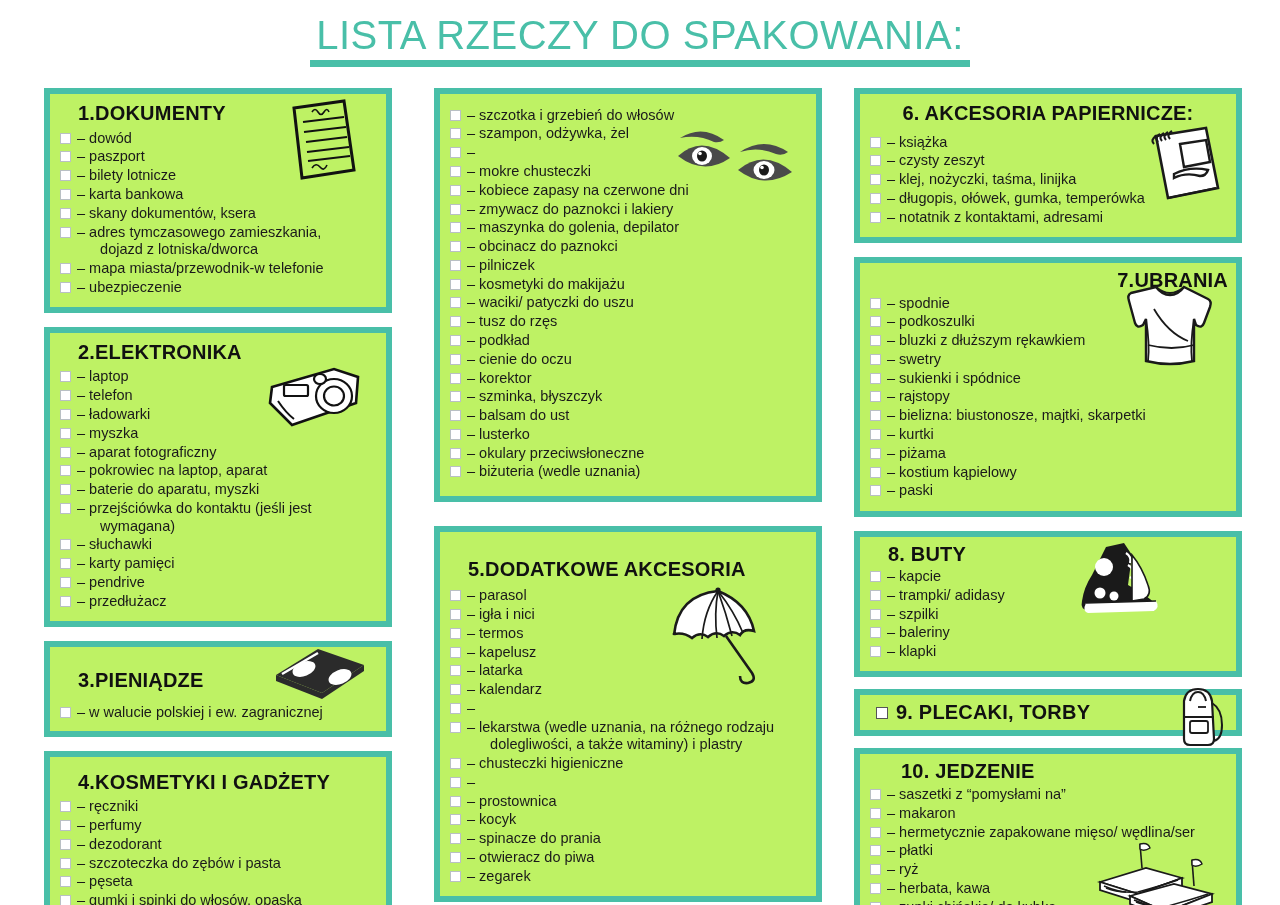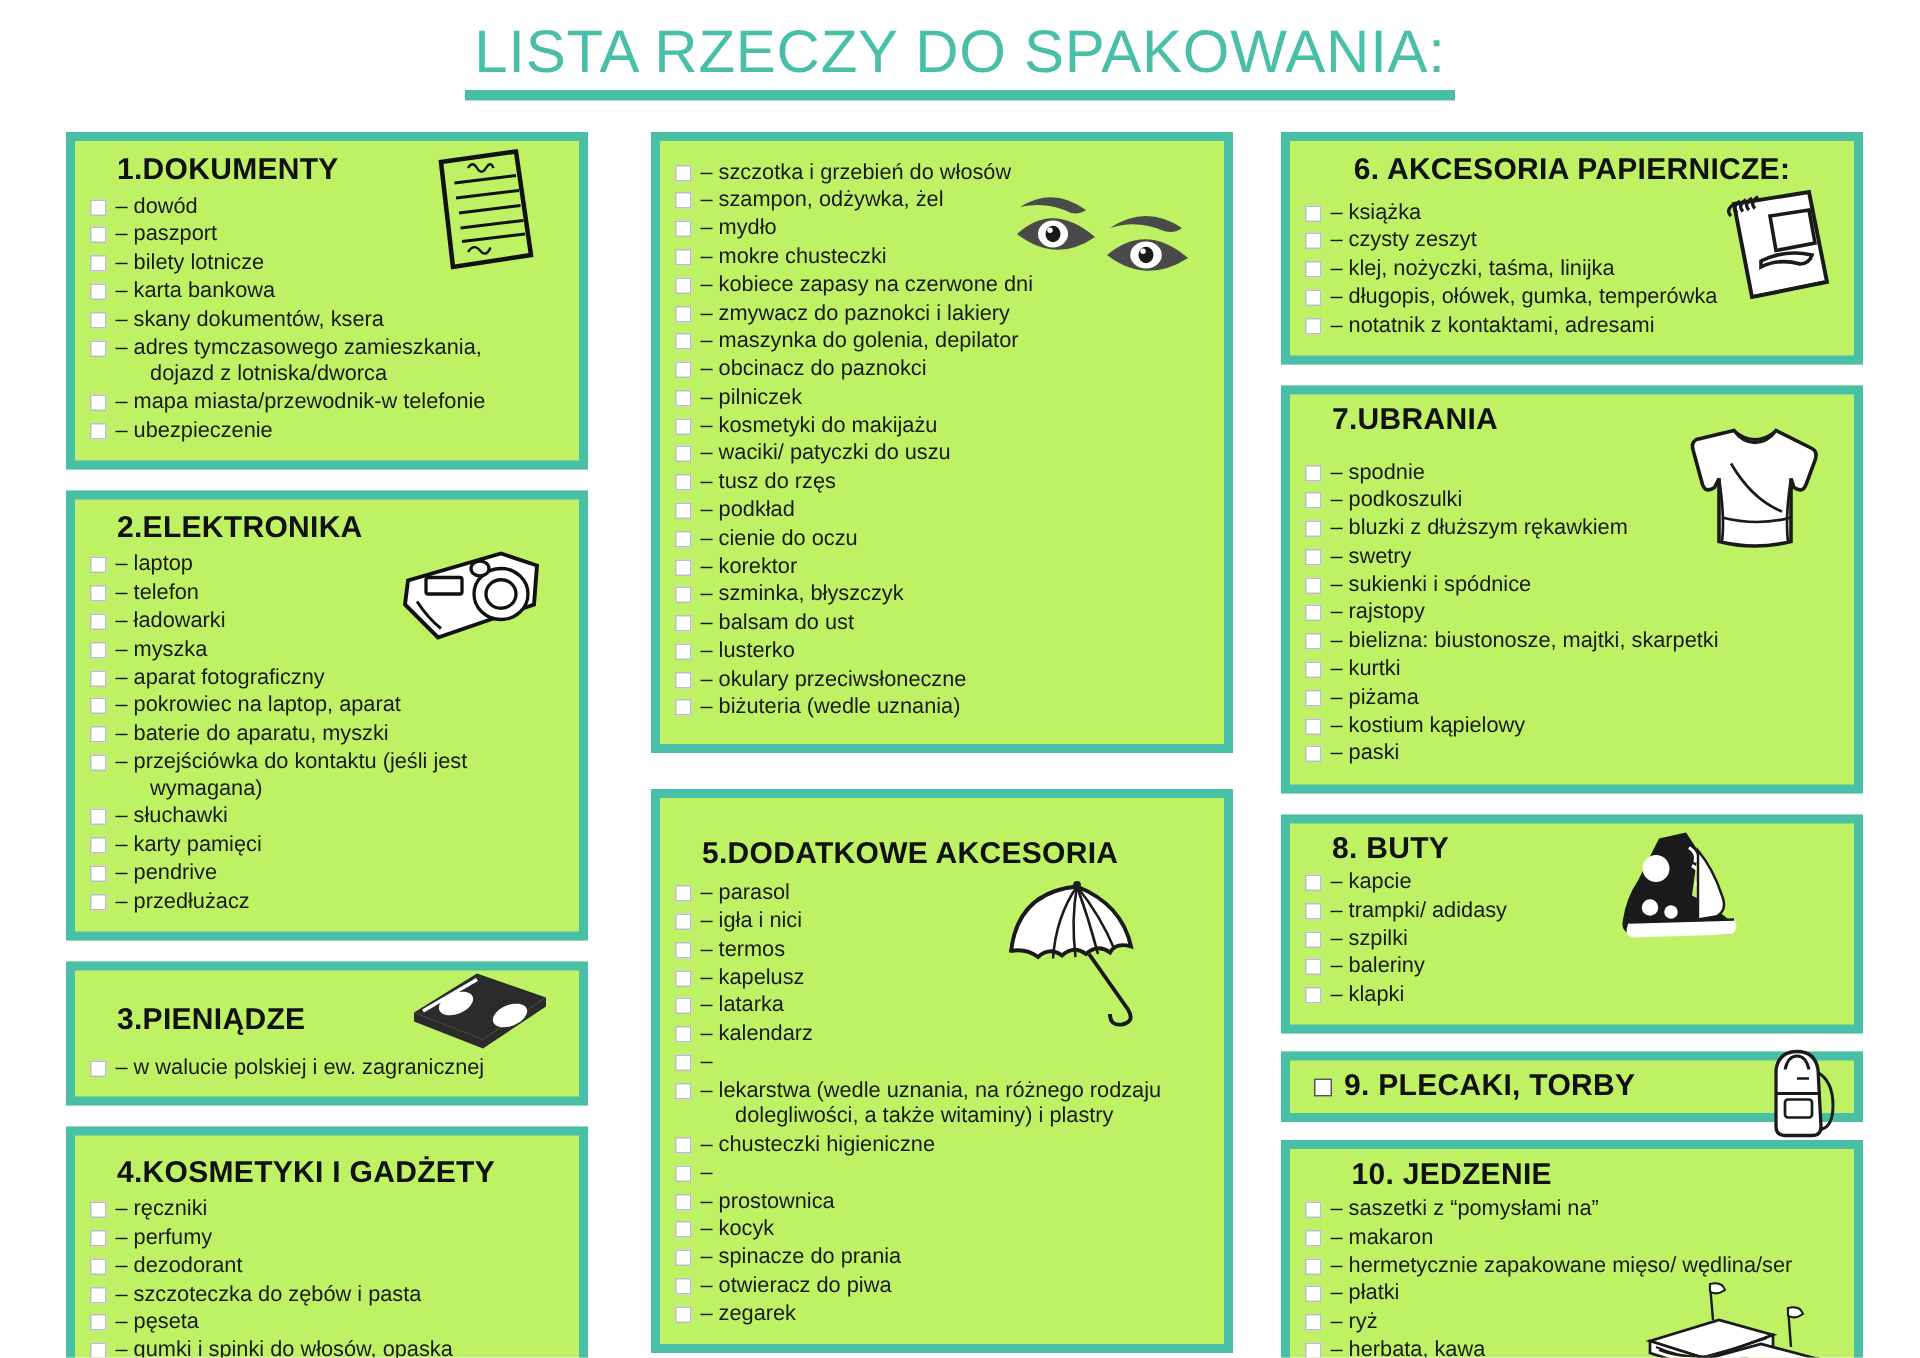--- a/index.html
+++ b/index.html
@@ -373,21 +373,20 @@
             <span class="txt">szczotka i grzebień do włosów</span>
           </li>
         <li>
             <span class="cbox"></span>
             <span class="dash">–</span>
             <span class="txt">szampon, odżywka, żel</span>
           </li>
         <li>
             <span class="cbox"></span>
             <span class="dash">–</span>
-            <span class="txt">mydło</span>
           </li>
         <li>
             <span class="cbox"></span>
             <span class="dash">–</span>
             <span class="txt">mokre chusteczki</span>
           </li>
         <li>
             <span class="cbox"></span>
             <span class="dash">–</span>
             <span class="txt">kobiece zapasy na czerwone dni</span>
@@ -618,21 +617,21 @@
           </li>
         <li>
             <span class="cbox"></span>
             <span class="dash">–</span>
             <span class="txt">notatnik z kontaktami, adresami</span>
           </li>
       </ul>
     </div>
 
     <div class="card" style="padding-top:4px;">
-      <div class="card-title" style="margin-bottom:14px;">7.UBRANIA</div>
+      <div class="card-title" style="margin-bottom:2px;text-align:right;">7.UBRANIA</div>
       <div class="ill" id="ill-tshirt">
         <svg width="92" height="92" viewBox="0 0 92 92">
           <g fill="#fff" stroke="#1a1a1a" stroke-width="2.4">
             <path d="M32 8 q6 8 14 8 q8 0 14 -8 L84 20 q4 2 2 8 L80 44 q-2 6 -8 2 L70 40 L70 82 q-24 6 -48 0 L22 40 L19 46 q-6 4 -8 -2 L5 22 q-2 -6 2 -8 Z"></path>
           </g>
           <g fill="none" stroke="#1a1a1a" stroke-width="1.8">
             <path d="M32 8 q14 12 28 0"></path>
             <path d="M22 40 q4 26 2 42"></path>
             <path d="M70 40 q-4 26 -2 42"></path>
             <path d="M30 30 q14 24 34 32"></path>

